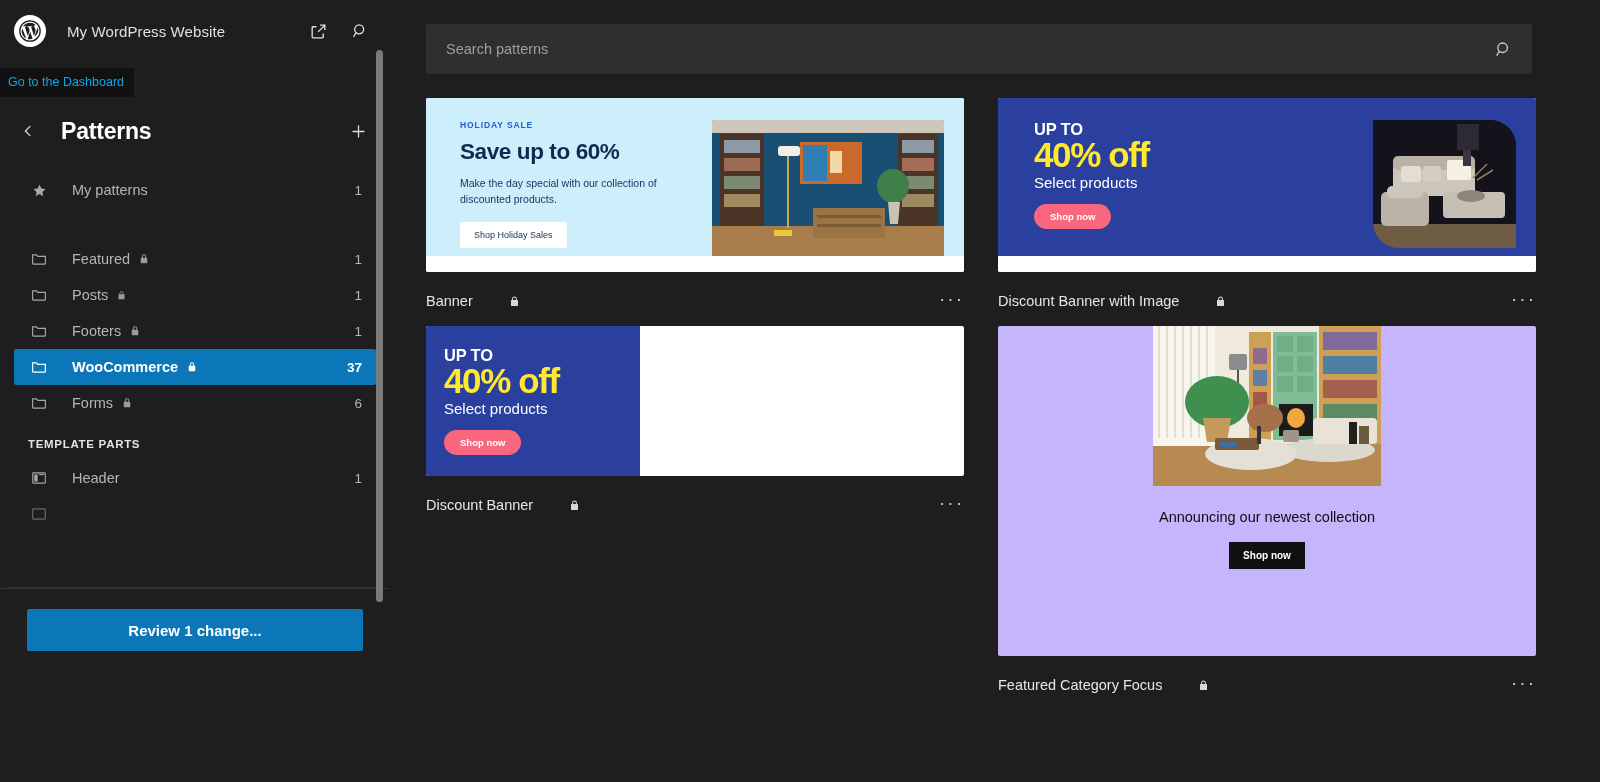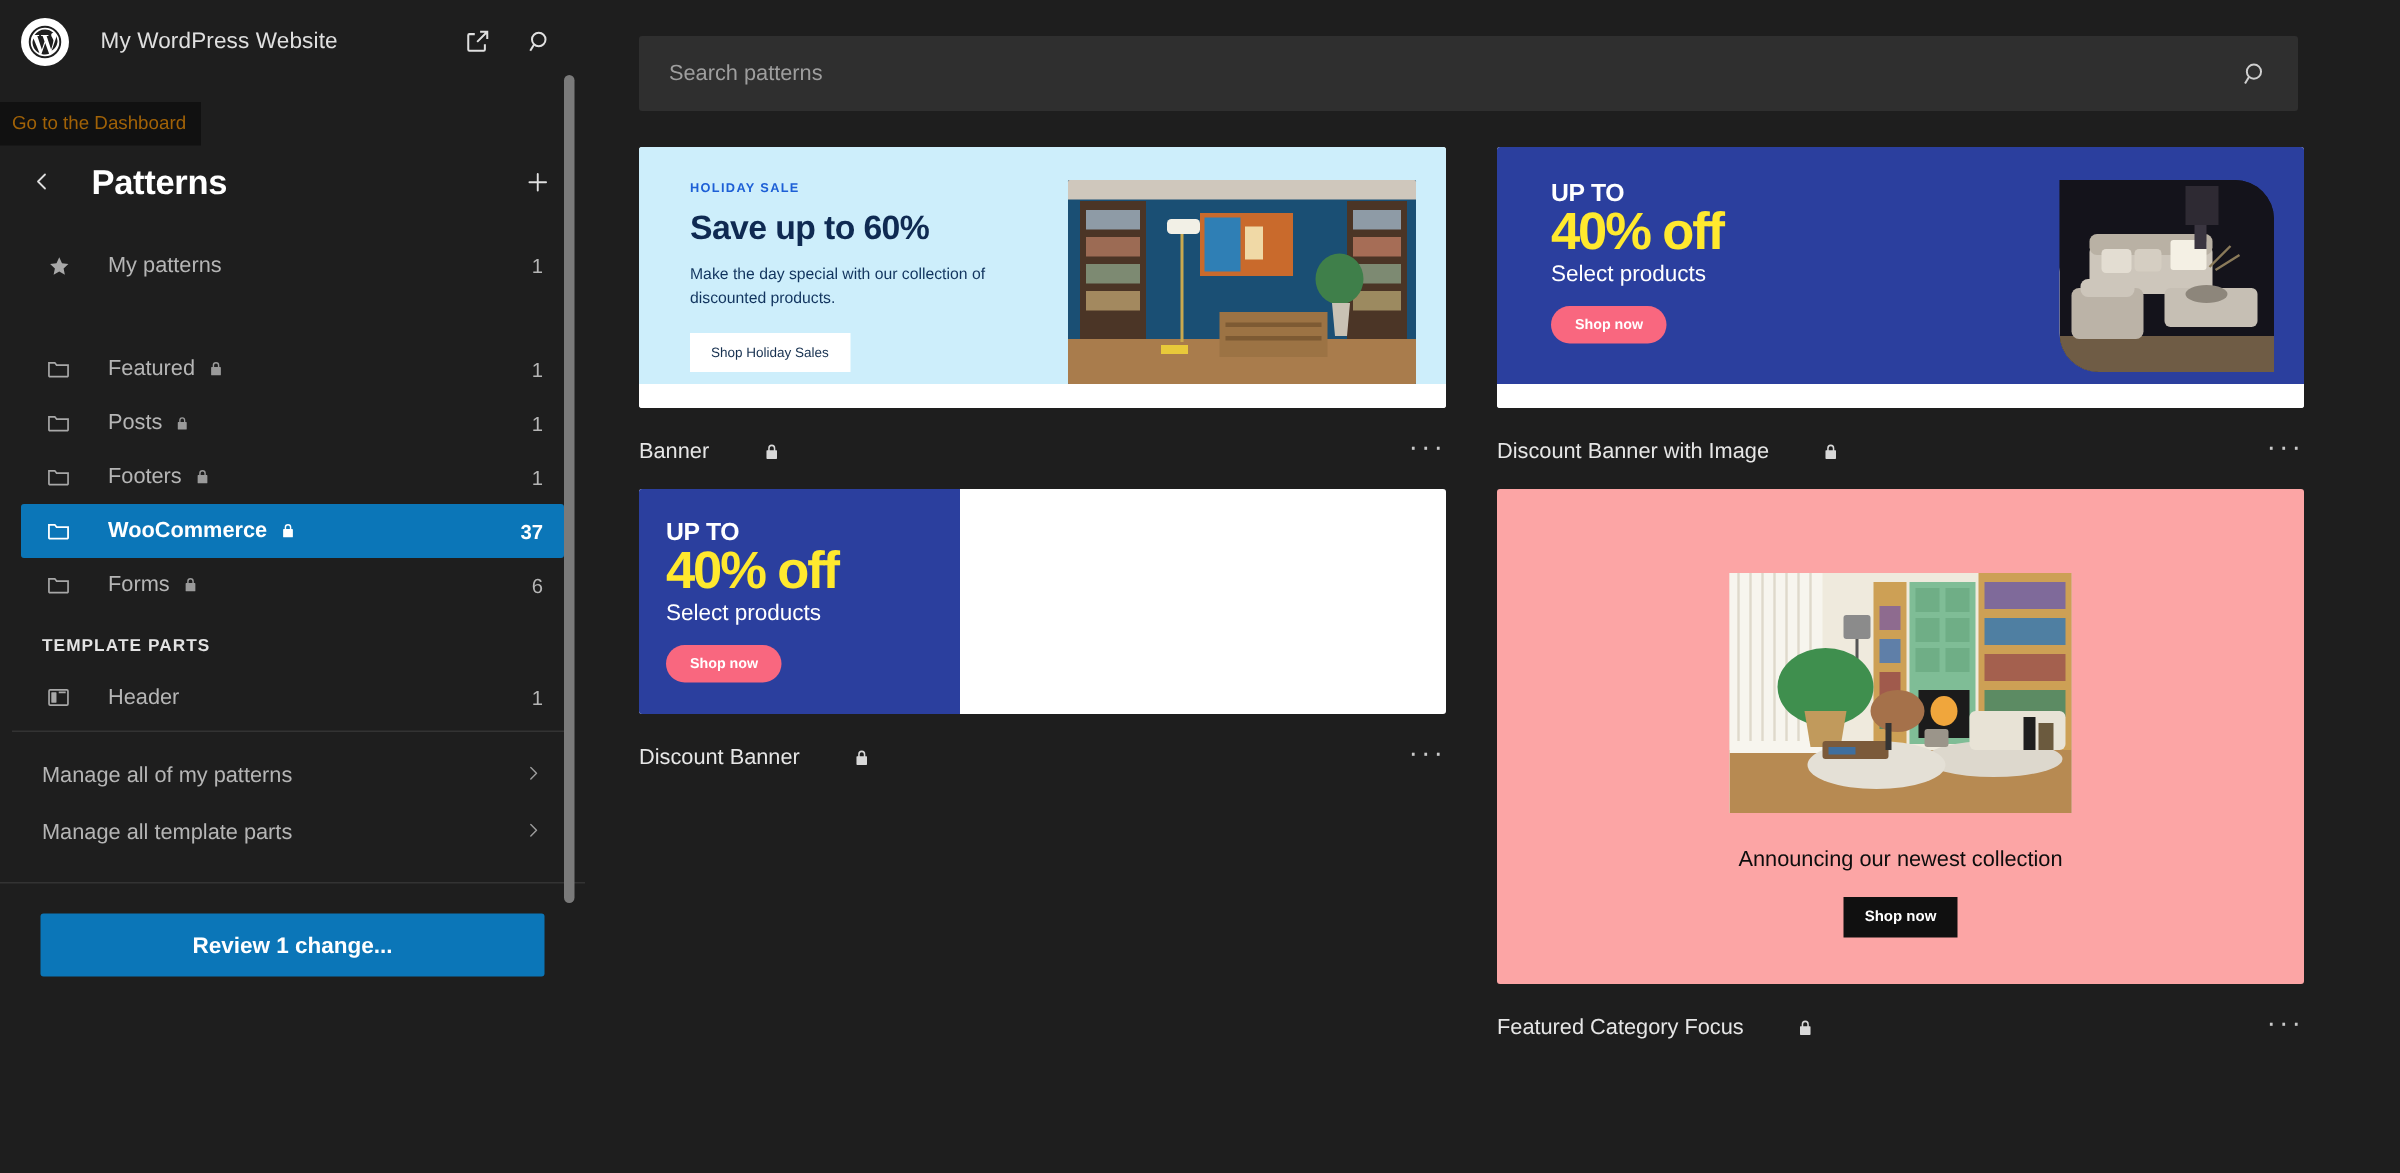--- a/index.html
+++ b/index.html
@@ -36,21 +36,21 @@
   }
   .hdr-actions { margin-left: auto; display: flex; align-items: center; gap: 18px; }
   .hdr-icon {
     width: 24px; height: 24px; display: flex;
     align-items: center; justify-content: center;
     color: #e0e0e0; cursor: pointer;
   }
 
   .tooltip {
     position: absolute; left: 0; top: 68px;
-    background: #111; color: #a16207;
+    background: #111; color: #0ea5e9;
     font-size: 12.5px; padding: 7px 10px 8px 8px;
     white-space: nowrap; z-index: 50;
     font-weight: 400;
   }
 
   .panel-title-row {
     display: flex; align-items: center;
     height: 54px; margin-top: 42px; padding: 0 18px 0 14px;
   }
   .back-chevron {
@@ -202,23 +202,22 @@
     background: linear-gradient(170deg,#13131c 0%,#1d1c27 38%,#b9b2a8 40%,#cfc9bf 100%);
   }
 
   .p-disc-plain { display: flex; height: 150px; background: #fff; }
   .p-disc-plain .blue {
     width: 214px; background: #2b3f9e; padding: 20px 0 0 18px;
   }
 
   
   .p-feat {
-    background: #fca5a5; height: 330px;
+    background: #c4b5fd; height: 330px;
     display: flex; flex-direction: column; align-items: center;
-    padding-top: 56px;
   }
   .feat-img {
     width: 228px; height: 160px;
     background: linear-gradient(115deg,#f2efe6 0%,#ded8c6 30%,#7fb392 48%,#c49a5f 68%,#a97c4a 100%);
   }
   .feat-cap { color: #0d0d0d; font-size: 14.5px; margin-top: 23px; }
   .blackbtn {
     background: #101010; color: #fff; font-size: 10px; font-weight: 600;
     padding: 8px 14px; margin-top: 17px;
   }
@@ -377,38 +376,20 @@
         <span class="ico">
           <svg width="18" height="18" viewBox="0 0 24 24" fill="none" stroke="currentColor" stroke-width="1.5">
             <rect x="3.6" y="5.2" width="16.8" height="13.6" rx="1"></rect>
           </svg>
         </span>
       </div>
     </div>
 
     <div class="nav-divider"></div>
 
-    <div class="footer-links">
-      <div class="footer-link">
-        <span>Manage all of my patterns</span>
-        <span class="chev">
-          <svg width="13" height="13" viewBox="0 0 24 24" fill="none" stroke="currentColor" stroke-width="1.8" stroke-linecap="round" stroke-linejoin="round">
-              <path d="M9 5l7 7-7 7"></path>
-            </svg>
-        </span>
-      </div>
-      <div class="footer-link">
-        <span>Manage all template parts</span>
-        <span class="chev">
-          <svg width="13" height="13" viewBox="0 0 24 24" fill="none" stroke="currentColor" stroke-width="1.8" stroke-linecap="round" stroke-linejoin="round">
-              <path d="M9 5l7 7-7 7"></path>
-            </svg>
-        </span>
-      </div>
-    </div>
 
     <div class="save-bar">
       <button class="review-btn">Review 1 change...</button>
     </div>
 
     <div class="sb-track">
       <div class="sb-thumb"></div>
     </div>
   </aside>
 

